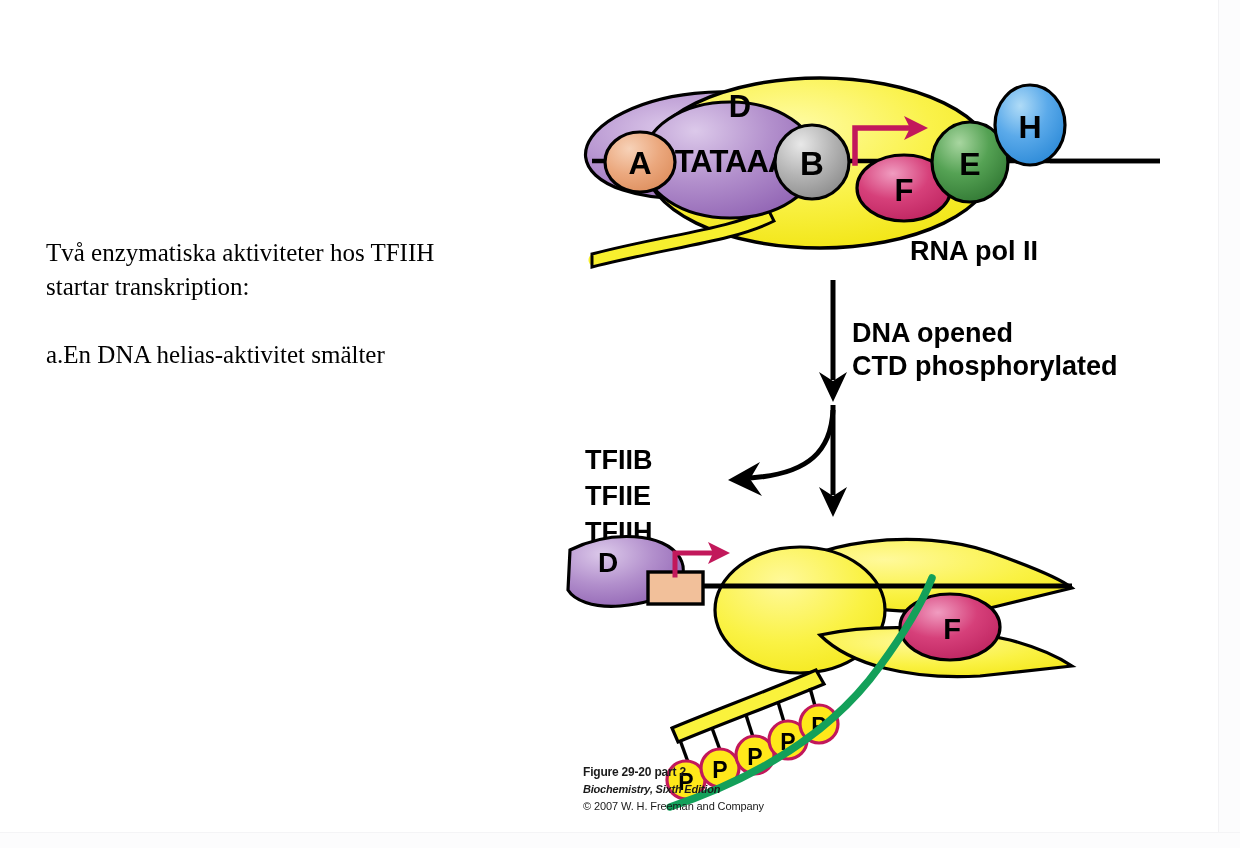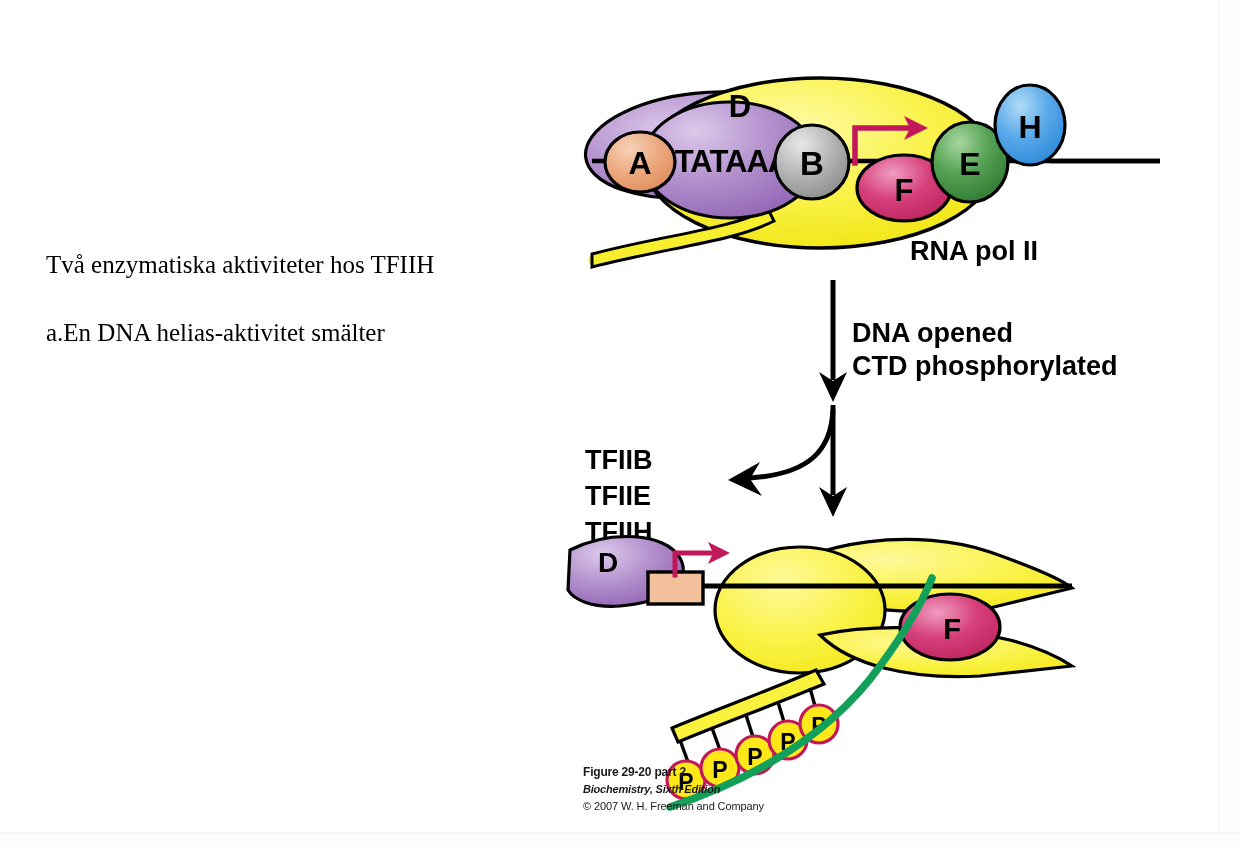--- a/index.html
+++ b/index.html
@@ -28,21 +28,21 @@
     left: 0; top: 832px;
     width: 1240px; height: 16px;
     background: #fcfcfd;
     border-top: 1px solid #f4f4f6;
   }
 
   
   #body-text {
     position: absolute;
     left: 46px;
-    top: 248px;
+    top: 236px;
     width: 470px;
     font-family: "Liberation Serif", serif;
     font-size: 25px;
     line-height: 34px;
     color: #000000;
   }
   #body-text p {
     margin: 0;
   }
   #body-text .gap {
@@ -91,20 +91,21 @@
 </head>
 <body>
 
 <div id="slide">
 
   <div id="slide-edge-right"></div>
   <div id="slide-edge-bottom"></div>
 
   <div id="body-text">
     <p>Två enzymatiska aktiviteter hos TFIIH</p>
+    <p>startar transkription:</p>
     <div class="gap"></div>
     <p>a.En DNA helias-aktivitet smälter</p>
     <div class="gap"></div>
   </div>
 
   <div id="figure">
     <svg width="620" height="780" viewBox="0 0 620 780" xmlns="http://www.w3.org/2000/svg">
 
       <defs>
         <radialGradient id="gradYellow" cx="42%" cy="30%" r="72%">

